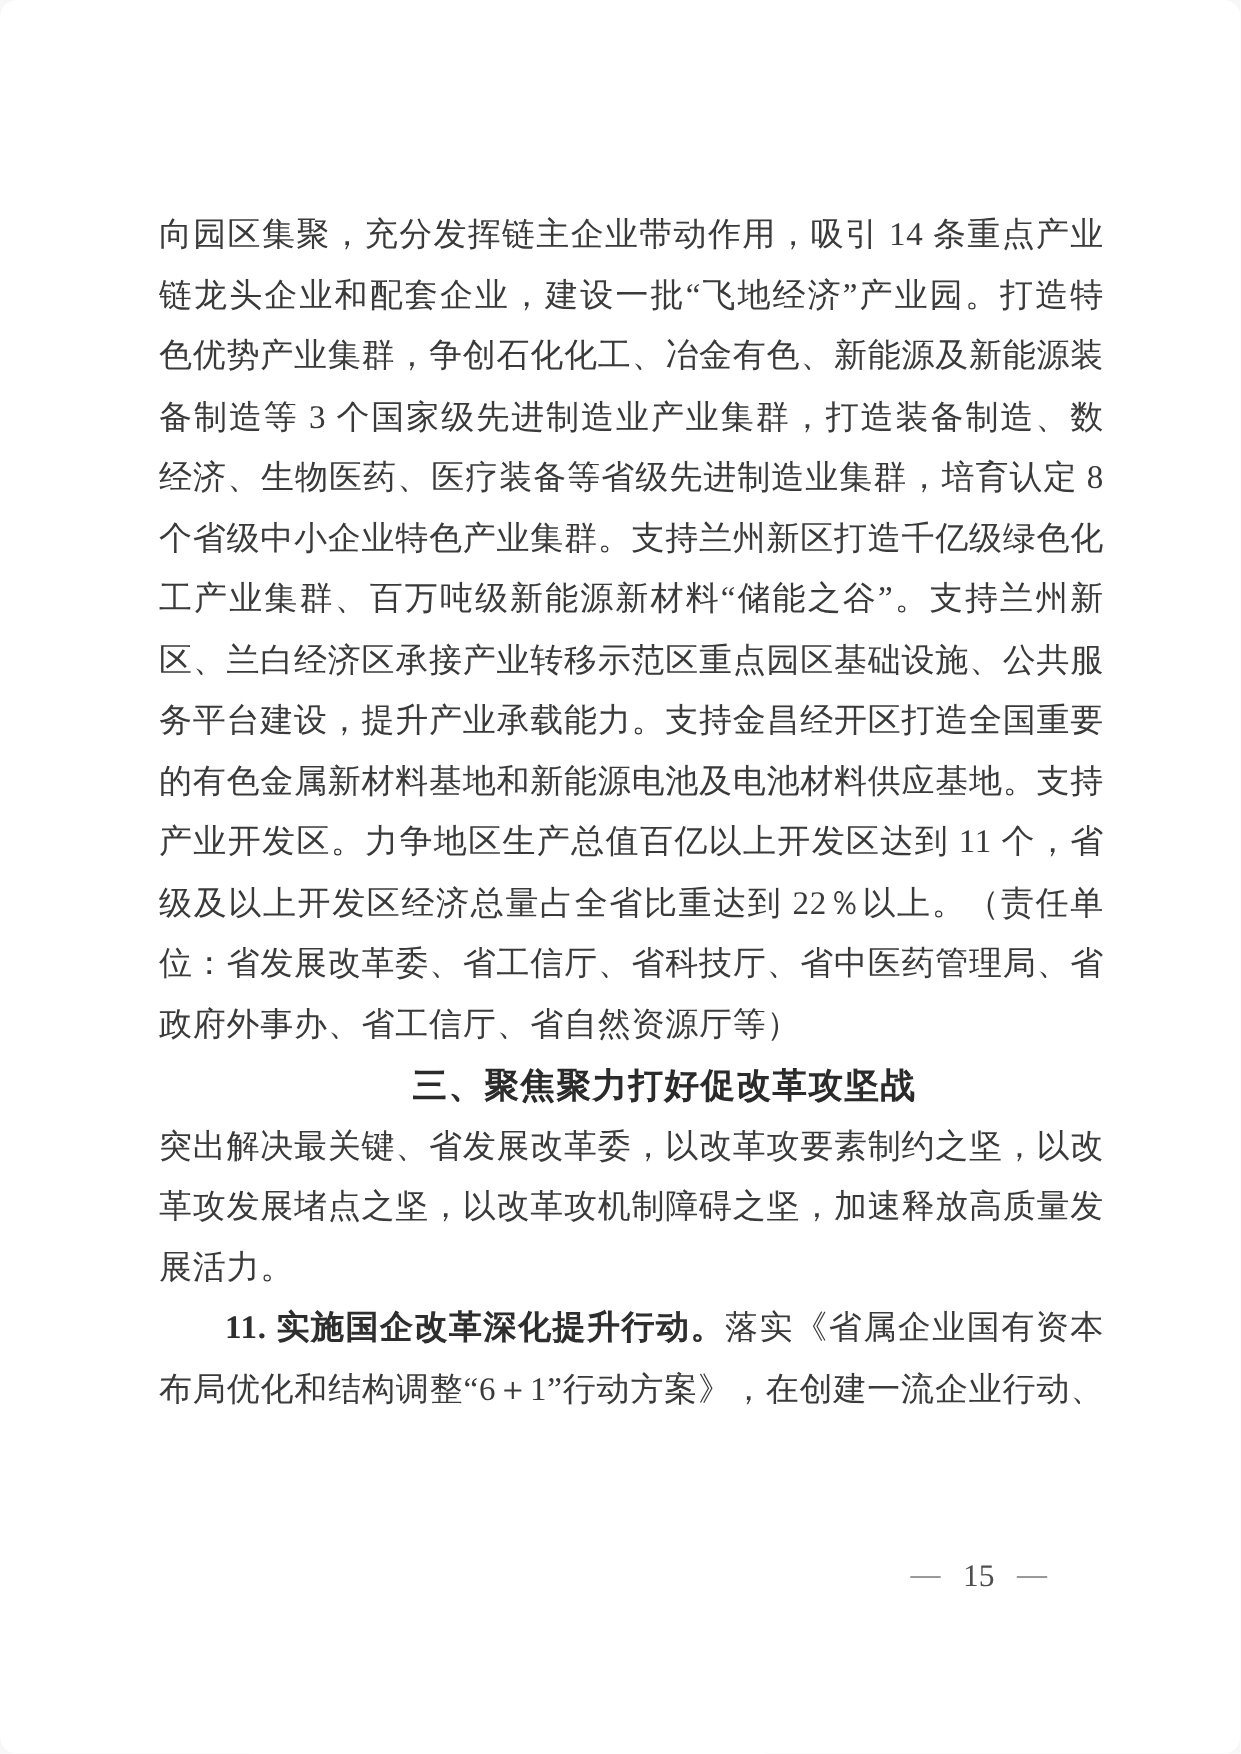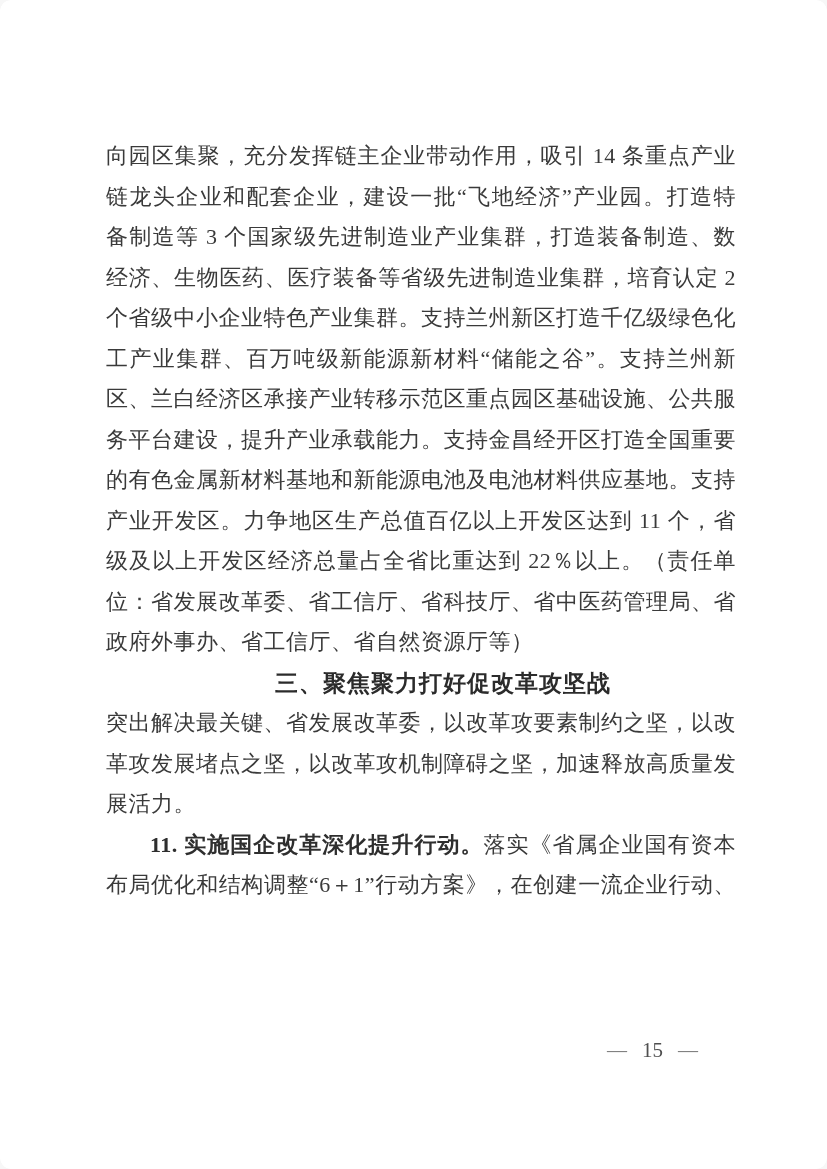--- a/index.html
+++ b/index.html
@@ -76,22 +76,23 @@
 </style>
 </head>
 <body>
 
 <div class="page">
 
   <main class="text-block">
 
     <p class="line justify">向园区集聚，充分发挥链主企业带动作用，吸引 14 条重点产业</p>
     <p class="line justify">链龙头企业和配套企业，建设一批“飞地经济”产业园。打造特</p>
+    <p class="line justify">色优势产业集群，争创石化化工、冶金有色、新能源及新能源装</p>
     <p class="line justify">备制造等 3 个国家级先进制造业产业集群，打造装备制造、数字</p>
-    <p class="line justify">经济、生物医药、医疗装备等省级先进制造业集群，培育认定 2</p>
+    <p class="line justify">经济、生物医药、医疗装备等省级先进制造业集群，培育认定 8</p>
     <p class="line justify">个省级中小企业特色产业集群。支持兰州新区打造千亿级绿色化</p>
     <p class="line justify">工产业集群、百万吨级新能源新材料“储能之谷”。支持兰州新</p>
     <p class="line justify">区、兰白经济区承接产业转移示范区重点园区基础设施、公共服</p>
     <p class="line justify">务平台建设，提升产业承载能力。支持金昌经开区打造全国重要</p>
     <p class="line justify">的有色金属新材料基地和新能源电池及电池材料供应基地。支持</p>
     <p class="line justify">产业开发区。力争地区生产总值百亿以上开发区达到 11 个，省</p>
     <p class="line justify">级及以上开发区经济总量占全省比重达到 22％以上。（责任单</p>
     <p class="line justify">位：省发展改革委、省工信厅、省科技厅、省中医药管理局、省</p>
     <p class="line">政府外事办、省工信厅、省自然资源厅等）</p>
 

